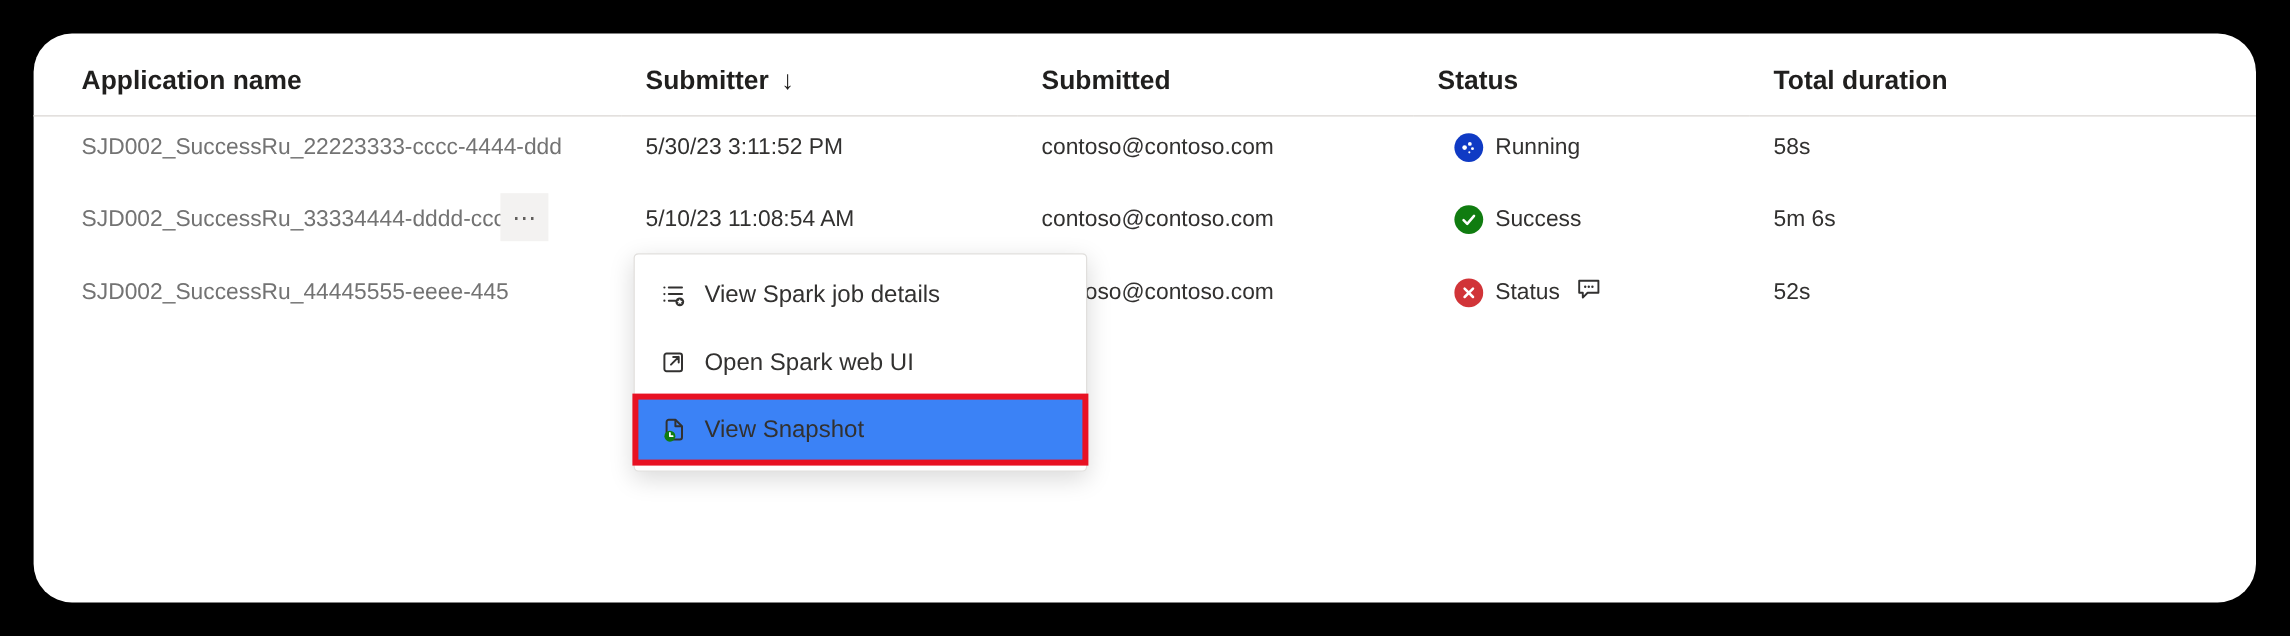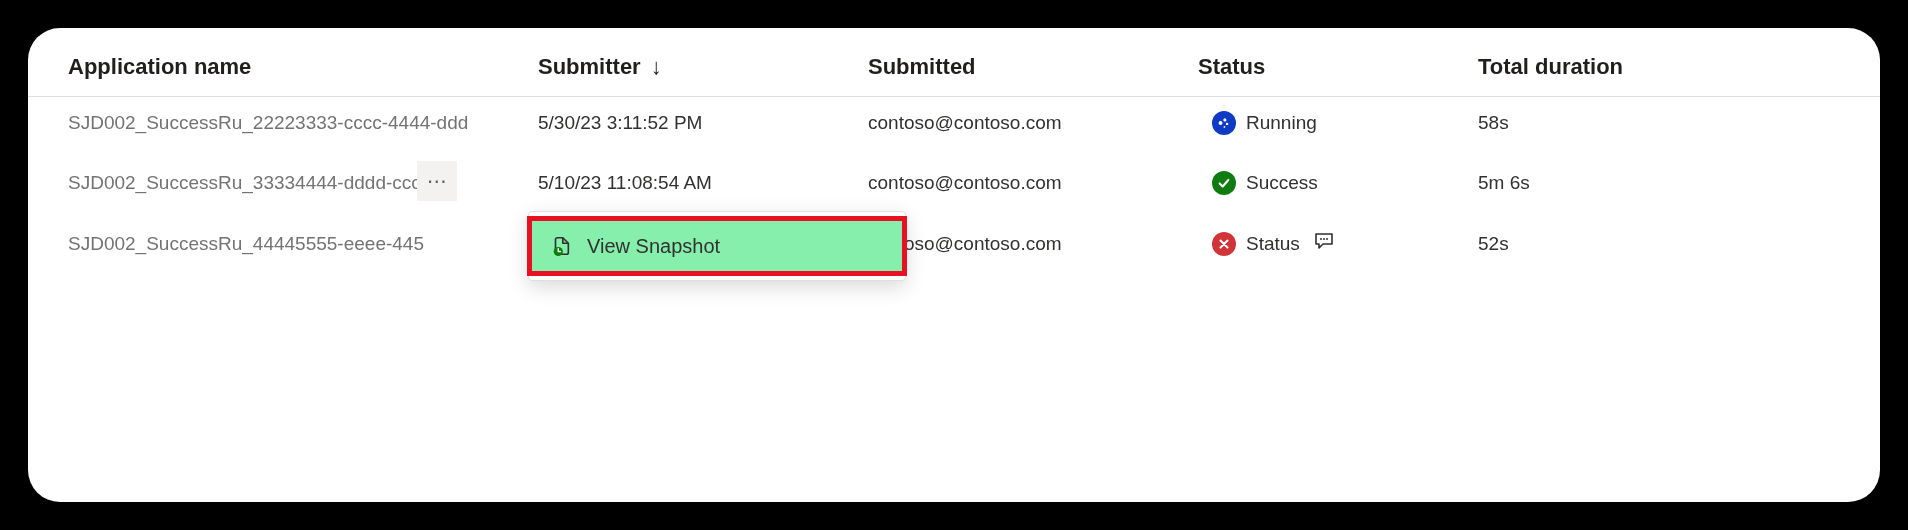--- a/index.html
+++ b/index.html
@@ -101,21 +101,21 @@
   .menu-item {
     display: flex;
     align-items: center;
     gap: 14px;
     padding: 16px 20px;
     font-size: 20px;
     cursor: pointer;
     color: #323130;
   }
   .menu-item.highlighted {
-    background: #86efac;
+    background: #3b82f6;
     outline: 5px solid #e81123;
     outline-offset: -3px;
   }
   .menu-icon { width: 24px; height: 24px; display: inline-flex; align-items: center; justify-content: center; flex-shrink: 0; }
   .menu-icon svg { width: 22px; height: 22px; }
   .col-name { width: 490px; }
   .col-sub  { width: 330px; }
   .col-subm { width: 330px; }
   .col-stat { width: 280px; }
 </style>
@@ -210,20 +210,46 @@
                 </svg>
 </span>
             </div>
           </td>
           <td>52s</td>
         </tr>
       </tbody>
   </table>
 
   <div class="context-menu" id="ctx-menu">
+      <div class="menu-item">
+        <span class="menu-icon">
+  <svg viewBox="0 0 24 24">
+            <g stroke="currentColor" stroke-width="1.8" fill="none" stroke-linecap="round">
+              <circle cx="4" cy="5" r="1" fill="currentColor" stroke="none"></circle>
+              <line x1="8" y1="5" x2="20" y2="5"></line>
+              <circle cx="4" cy="11" r="1" fill="currentColor" stroke="none"></circle>
+              <line x1="8" y1="11" x2="20" y2="11"></line>
+              <circle cx="4" cy="17" r="1" fill="currentColor" stroke="none"></circle>
+              <line x1="8" y1="17" x2="14" y2="17"></line>
+            </g>
+            <circle cx="18" cy="18" r="4" fill="currentColor"></circle>
+            <path d="M18 15.5 l0.8 1.6 1.7 0.2 -1.3 1.2 0.3 1.7 -1.5 -0.9 -1.5 0.9 0.3 -1.7 -1.3 -1.2 1.7 -0.2 z" fill="#fff"></path>
+          </svg>
+</span>
+        <span>View Spark job details</span>
+      </div>
+      <div class="menu-item">
+        <span class="menu-icon">
+  <svg viewBox="0 0 24 24">
+            <path d="M6 4 h12 a2 2 0 0 1 2 2 v12 a2 2 0 0 1 -2 2 h-12 a2 2 0 0 1 -2 -2 v-12 a2 2 0 0 1 2 -2 z" fill="none" stroke="currentColor" stroke-width="1.8"></path>
+            <path d="M10 14 L17 7 M12 7 h5 v5" fill="none" stroke="currentColor" stroke-width="1.8" stroke-linecap="round" stroke-linejoin="round"></path>
+          </svg>
+</span>
+        <span>Open Spark web UI</span>
+      </div>
       <div class="menu-item highlighted">
         <span class="menu-icon">
   <svg viewBox="0 0 24 24">
             <path d="M14 3 h-6 a2 2 0 0 0 -2 2 v14 a2 2 0 0 0 2 2 h10 a2 2 0 0 0 2 -2 v-10 z" fill="none" stroke="currentColor" stroke-width="1.8" stroke-linejoin="round"></path>
             <path d="M14 3 v6 h6" fill="none" stroke="currentColor" stroke-width="1.8" stroke-linejoin="round"></path>
             <circle cx="9" cy="18" r="5" fill="#107c10"></circle>
             <path d="M9 15 v3 h2.5" stroke="#fff" stroke-width="1.6" fill="none" stroke-linecap="round" stroke-linejoin="round"></path>
           </svg>
 </span>
         <span>View Snapshot</span>

